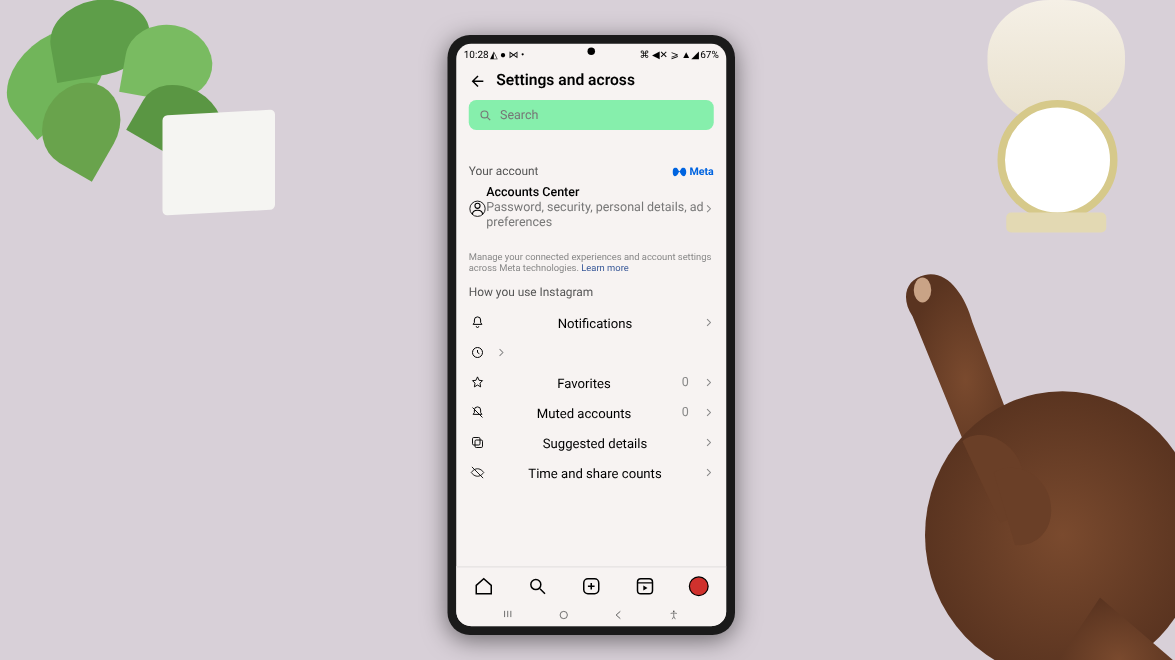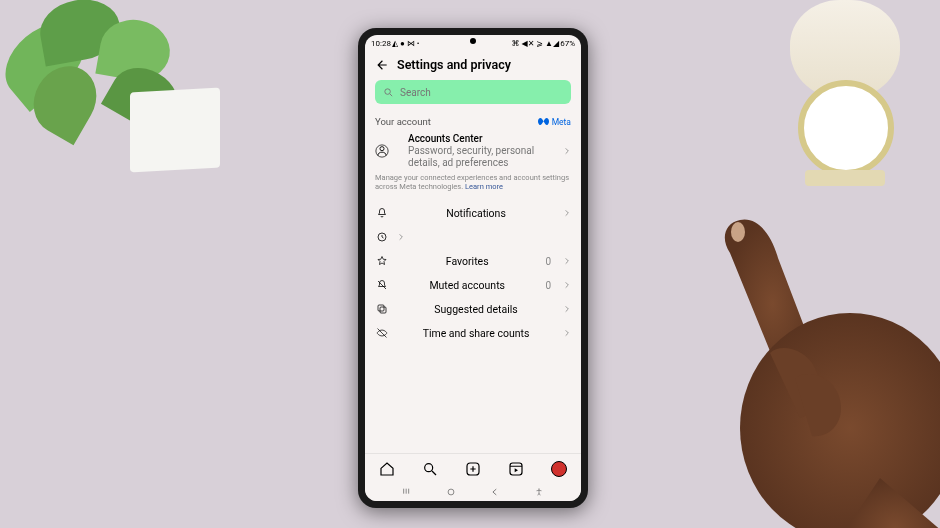--- a/index.html
+++ b/index.html
@@ -115,27 +115,27 @@
     padding:0 8px;
     font-size:10px;
     color:#767676;
   }
 
   .content { flex:1; overflow:hidden; padding:0 10px; }
 
   .section-head {
     display:flex; align-items:center; justify-content:space-between;
     font-size:9.5px; color:#555;
-    margin-top:4px; margin-bottom:6px;
-  }
-  .meta-brand { color:#0064e0; font-weight:400; display:flex; align-items:center; gap:2px; font-size:8.5px;}
+    margin-top:20px; margin-bottom:6px;
+  }
+  .meta-brand { color:#0064e0; font-weight:700; display:flex; align-items:center; gap:2px; font-size:8.5px;}
 
   .ac-row {
-    display:flex; align-items:center; gap:19px;
-    margin-bottom:4px;
+    display:flex; align-items:center; gap:0;
+    margin-bottom:16px;
   }
   .ac-icon{ width:14px; display:flex; justify-content:center;}
   .ac-text{ flex:1; }
   .ac-title{ font-size:10px; color:#000; font-weight:500; line-height:1.2;}
   .ac-sub{ font-size:10px; color:#777; line-height:1.2;}
   .chev{ width:8px; color:#888; }
 
   .footnote{ font-size:7.5px; color:#888; line-height:1.2; margin-bottom:10px;}
   .footnote .lm{ color:#385898;}
 
@@ -210,21 +210,21 @@
         <span>67%</span>
       </div>
     </div>
 
     <div class="header">
       <div class="back">
         <svg viewBox="0 0 24 24" width="14" height="14">
             <path d="M20 11H7.8l5.6-5.6L12 4l-8 8 8 8 1.4-1.4L7.8 13H20z" fill="#000"></path>
           </svg>
       </div>
-      <div class="title">Settings and privacy</div>
+      <div class="title">Settings and across</div>
     </div>
 
     <div class="search-box">
       <svg viewBox="0 0 24 24" width="11" height="11">
         <circle cx="10" cy="10" r="6" stroke="#767676" stroke-width="2" fill="none"></circle>
         <line x1="15" y1="15" x2="20" y2="20" stroke="#767676" stroke-width="2"></line>
       </svg>
       <span>Search</span>
     </div>
 
@@ -257,20 +257,21 @@
               <path d="M8 4l8 8-8 8" stroke="#888" stroke-width="2.5" fill="none"></path>
             </svg>
         </div>
       </div>
 
       <div class="footnote">
         <span>Manage your connected experiences and account settings across Meta technologies.</span>
         <span class="lm">Learn more</span>
       </div>
 
+      <div class="section-label">How you use Instagram</div>
 
       <div class="row">
         <div class="row-icon">
           <svg viewBox="0 0 24 24" width="12" height="12">
               <path d="M12 3a5 5 0 0 0-5 5v4l-2 3h14l-2-3V8a5 5 0 0 0-5-5zM10 18a2 2 0 0 0 4 0" stroke="#000" stroke-width="1.6" fill="none"></path>
             </svg>
         </div>
         <div class="row-label">Notifications</div>
         <div class="chev">
             <svg viewBox="0 0 24 24" width="8" height="8">

